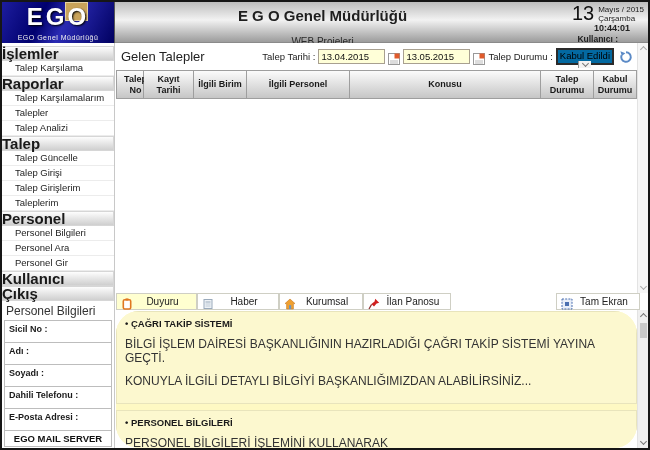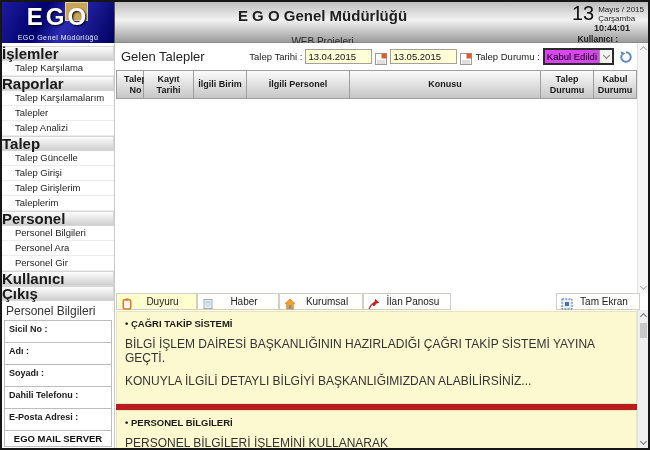--- a/index.html
+++ b/index.html
@@ -44,21 +44,21 @@
   
   .main { position:absolute; left:114px; top:41px; right:0; bottom:0; background:#fff; }
 
   .titlebar { position:absolute; left:0; top:0; right:11px; height:27px; background:#fff; }
   .main-title { position:absolute; left:5px; top:6px; font-size:13px; color:#222; }
   .filters { position:absolute; right:4px; top:5px; display:flex; align-items:center; gap:3px; }
   .flabel { font-size:9.5px; color:#222; white-space:nowrap; }
   .dateinput { width:67px; height:15px; background:#ffffd8; border:1px solid #a8a090; font-size:9.5px; color:#111;
                padding:0 2px; font-family:"Liberation Sans",sans-serif; }
   .calbtn { width:12px; height:12px; cursor:pointer; display:inline-block; }
-  .statussel { display:flex; align-items:center; border:2px solid #2b2b2b; background:#d946ef; height:17px; cursor:pointer; }
+  .statussel { display:flex; align-items:center; border:2px solid #2b2b2b; background:#0369a1; height:17px; cursor:pointer;flex-direction:column; }
   .statussel .val { font-size:9.5px; padding:0 2px; white-space:nowrap; }
   .statussel .arr { width:13px; height:100%; border-left:1px solid #999; background:#f2f2f2; display:flex; align-items:center; justify-content:center; }
   .refresh { width:14px; height:14px; cursor:pointer; margin-left:2px; }
 
   .gridhead { position:absolute; left:0; top:27px; right:11px; height:29px; display:flex;
               border-top:1px solid #9e9e9e; border-left:1px solid #9e9e9e; }
   .gh-cell { background:linear-gradient(#fbfbfb,#c6c6c6); border-right:1px solid #9e9e9e; border-bottom:1px solid #9e9e9e;
              font-size:9px; font-weight:bold; color:#1a1a1a; display:flex; align-items:center; justify-content:center;
              text-align:center; line-height:1.15; padding:1px; }
   .grid-body { position:absolute; left:0; top:56px; right:11px; height:193px; background:#fff; }
@@ -75,21 +75,21 @@
 
   .tabs { position:absolute; left:0; top:250px; right:0; height:17px; display:flex; background:#fff; }
   .tab { display:flex; align-items:center; border:1px solid #cfcfc4; background:#fff; height:17px; cursor:pointer; }
   .tab .ticon { width:12px; height:12px; margin-left:4px; flex:0 0 auto; }
   .tab .tlabel { flex:1; text-align:center; font-size:10px; color:#222; padding:0 6px 0 2px; white-space:nowrap; }
   .tab.active { background:#ffffd0; }
   .tab-spacer { flex:1; }
   .t-duyuru { width:81px; } .t-haber { width:82px; } .t-kurumsal { width:84px; } .t-ilan { width:88px; }
   .t-tam { width:84px; margin-right:8px; }
 
-  .announce { position:absolute; left:0; top:268px; right:11px; bottom:0; background:#b91c1c; overflow:hidden; }
+  .announce { position:absolute; left:0; top:268px; right:11px; bottom:0; background:#fef9c3; overflow:hidden;border-radius:23px; }
   .ann-block { background:#fcf8cf; border:1px solid #e8e4bc; padding:4px 8px 6px 8px; }
   .ann-block + .ann-block { margin-top:6px; }
   .ann-title { font-size:9.5px; font-weight:bold; color:#1a1a1a; margin:2px 0 8px 0; }
   .ann-line { font-size:12px; color:#333; margin-bottom:9px; }
   .ann-bullet { font-size:8.5px; color:#333; margin-bottom:18px; }
 </style>
 </head>
 <body>
 
 <div class="frame">

